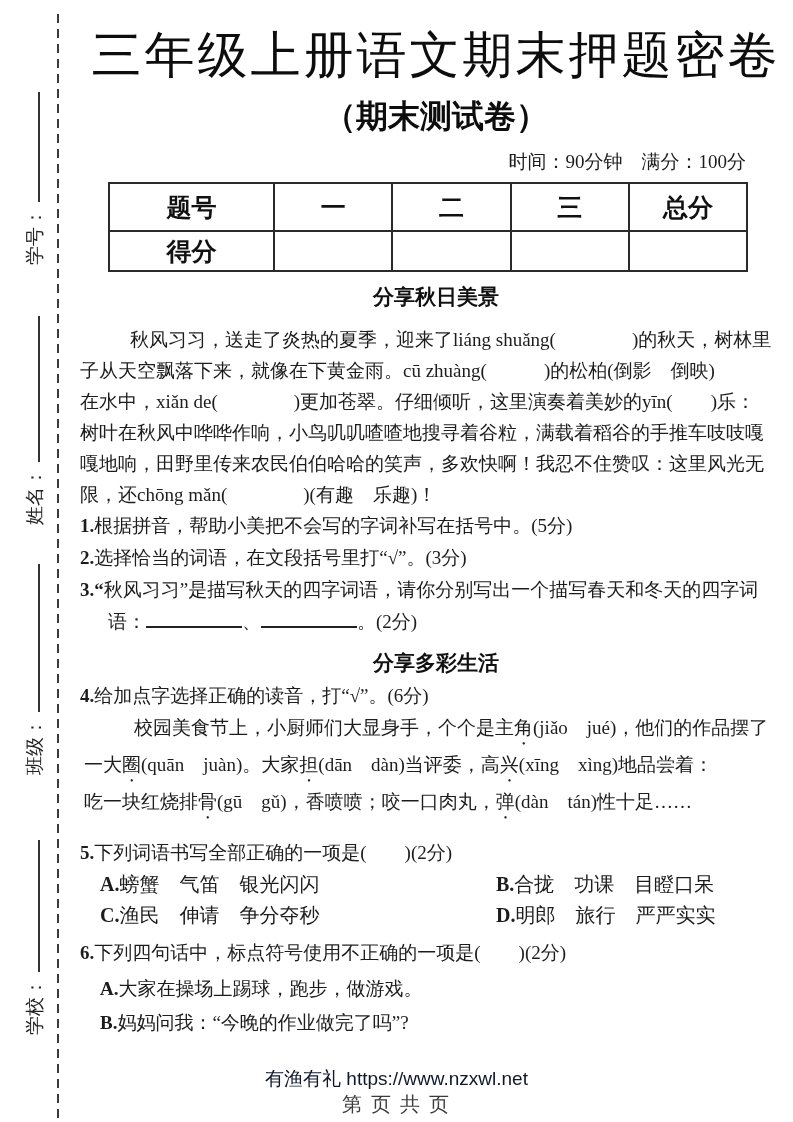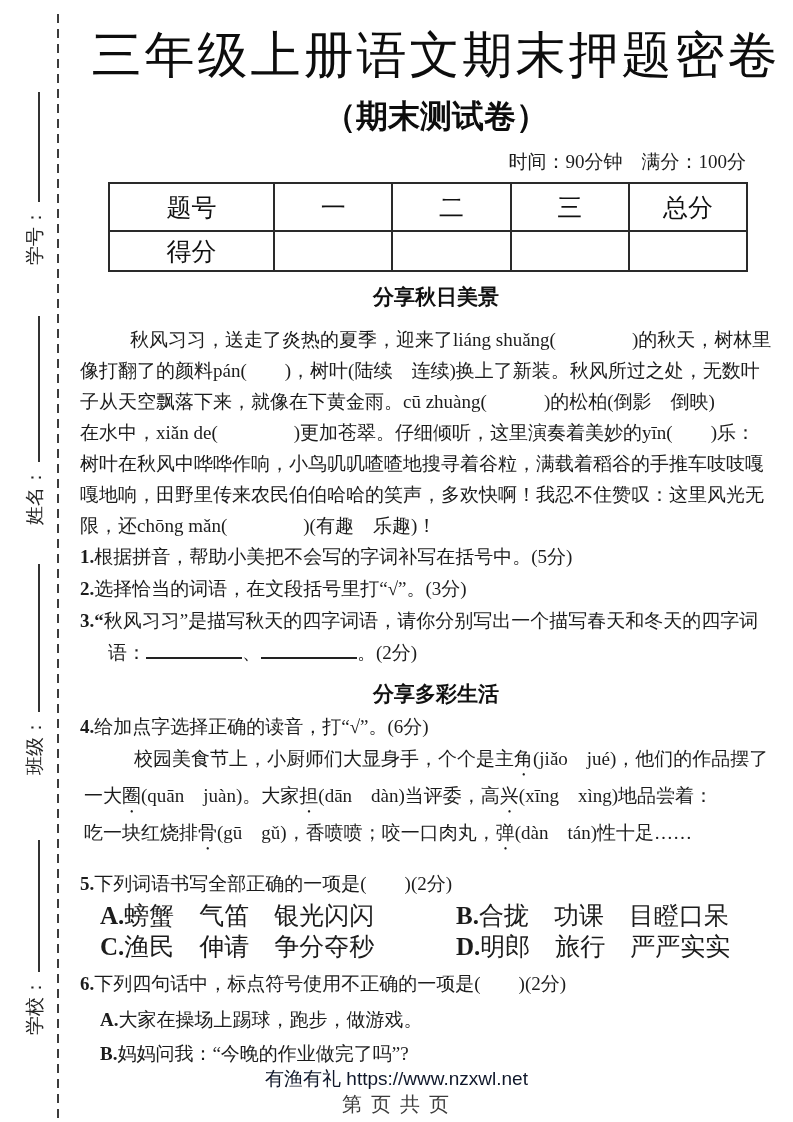--- a/index.html
+++ b/index.html
@@ -38,21 +38,21 @@
     font-family:"Liberation Sans","DejaVu Sans",sans-serif;
     font-weight:bold;font-size:32px;line-height:40px;color:#0d0d0d;
   }
   .meta{margin-top:14px;text-align:right;padding-right:46px;font-size:19px;line-height:24px;}
 
   table.score-table{
     margin:8px 0 0 28px;border-collapse:collapse;width:640px;table-layout:fixed;
   }
   table.score-table td{
     border:2px solid #2a2a2a;text-align:center;vertical-align:middle;
-    font-size:25px;font-weight:400;color:#111;
+    font-size:25px;font-weight:700;color:#111;
   }
   table.score-table col.c0{width:165px;}
   tr.r-head td{height:44px;}
   tr.r-score td{height:36px;}
 
   .sec-heading{
     margin-top:10px;text-align:center;
     font-size:21px;font-weight:bold;line-height:30px;color:#111;
   }
   .passage{margin-top:12px;font-size:19px;}
@@ -64,21 +64,21 @@
   .blank{display:inline-block;border-bottom:2px solid #222;height:14px;vertical-align:baseline;}
   .q3-line2{padding-left:28px;}
 
   .q4-line{font-size:19px;line-height:32px;white-space:nowrap;padding-left:4px;}
   .q4-line.first{text-indent:50px;}
   .dotted{
     -webkit-text-emphasis:dot;-webkit-text-emphasis-position:under right;
     text-emphasis:dot;text-emphasis-position:under right;
   }
 
-  .opt-row{display:flex;padding-left:20px;font-size:25px;line-height:31px;}
+  .opt-row{display:flex;padding-left:20px;font-size:20px;line-height:31px;gap:40px;}
   .opt-row .opt-left{width:356px;}
   .opt-col .q{padding-left:20px;line-height:28px;margin-top:6px;}
 
   .watermark{
     position:absolute;left:0;width:793px;top:1066px;text-align:center;
     font-family:"Liberation Sans","DejaVu Sans",sans-serif;
     font-size:19px;color:#0f172a;
   }
   .page-label{
     position:absolute;left:0;width:793px;top:1091px;text-align:center;
@@ -138,21 +138,20 @@
         <td></td>
         <td></td>
       </tr>
     </tbody>
       </table>
 
     <div class="sec-heading">分享秋日美景</div>
 
     <div class="passage">
       <div class="p-line indent">秋风习习，送走了炎热的夏季，迎来了liáng shuǎng(　　　　)的秋天，树林里</div>
-      <div class="p-line">像打翻了的颜料pán(　　)，树叶(陆续　连续)换上了新装。秋风所过之处，无数叶</div>
       <div class="p-line">子从天空飘落下来，就像在下黄金雨。cū zhuàng(　　　)的松柏(倒影　倒映)</div>
       <div class="p-line">在水中，xiǎn de(　　　　)更加苍翠。仔细倾听，这里演奏着美妙的yīn(　　)乐：</div>
       <div class="p-line">树叶在秋风中哗哗作响，小鸟叽叽喳喳地搜寻着谷粒，满载着稻谷的手推车吱吱嘎</div>
       <div class="p-line">嘎地响，田野里传来农民伯伯哈哈的笑声，多欢快啊！我忍不住赞叹：这里风光无</div>
       <div class="p-line">限，还chōng mǎn(　　　　)(有趣　乐趣)！</div>
     </div>
 
     <div class="q qnum">1.根据拼音，帮助小美把不会写的字词补写在括号中。(5分)</div>
     <div class="q qnum">2.选择恰当的词语，在文段括号里打“√”。(3分)</div>
     <div class="q qnum">3.“秋风习习”是描写秋天的四字词语，请你分别写出一个描写春天和冬天的四字词</div>

